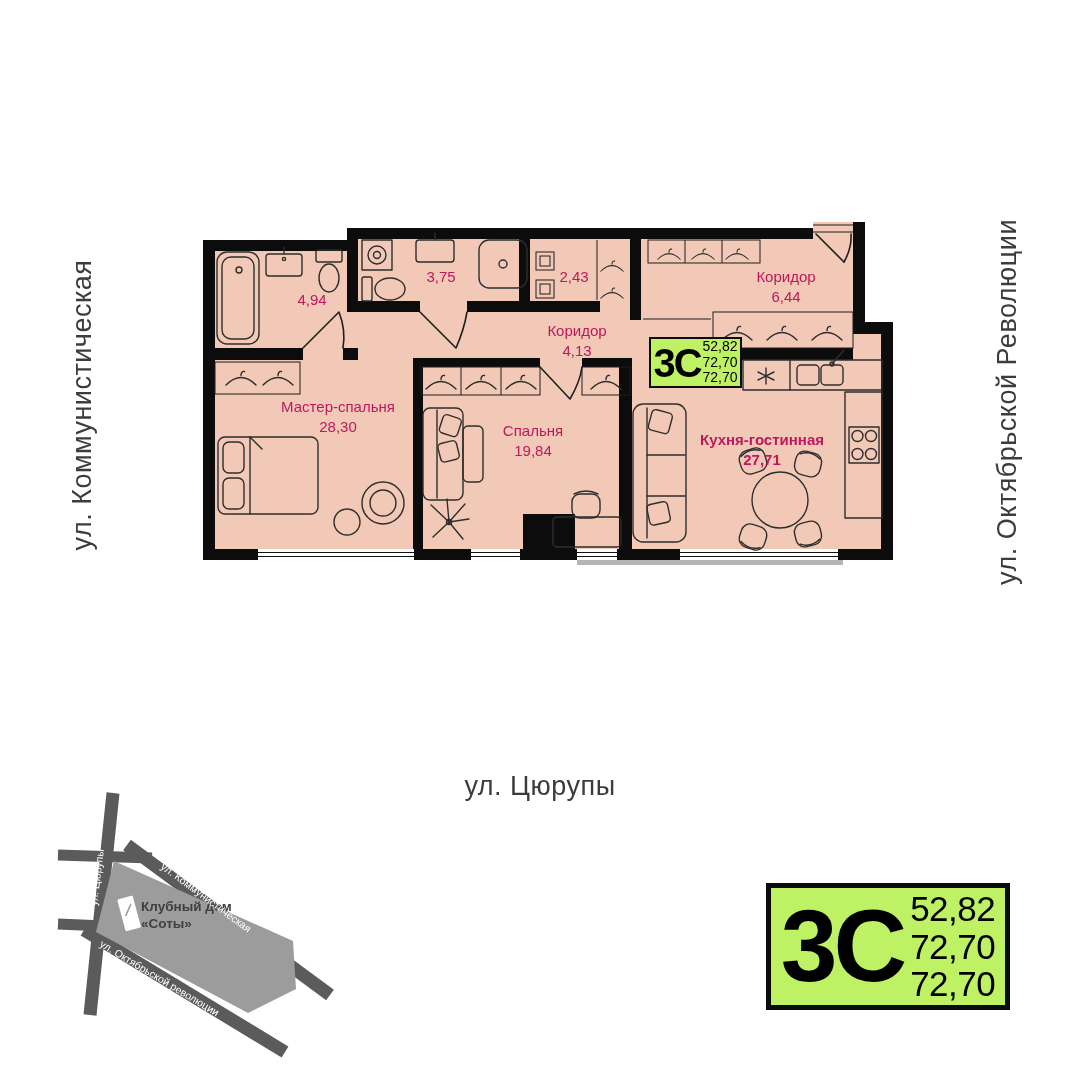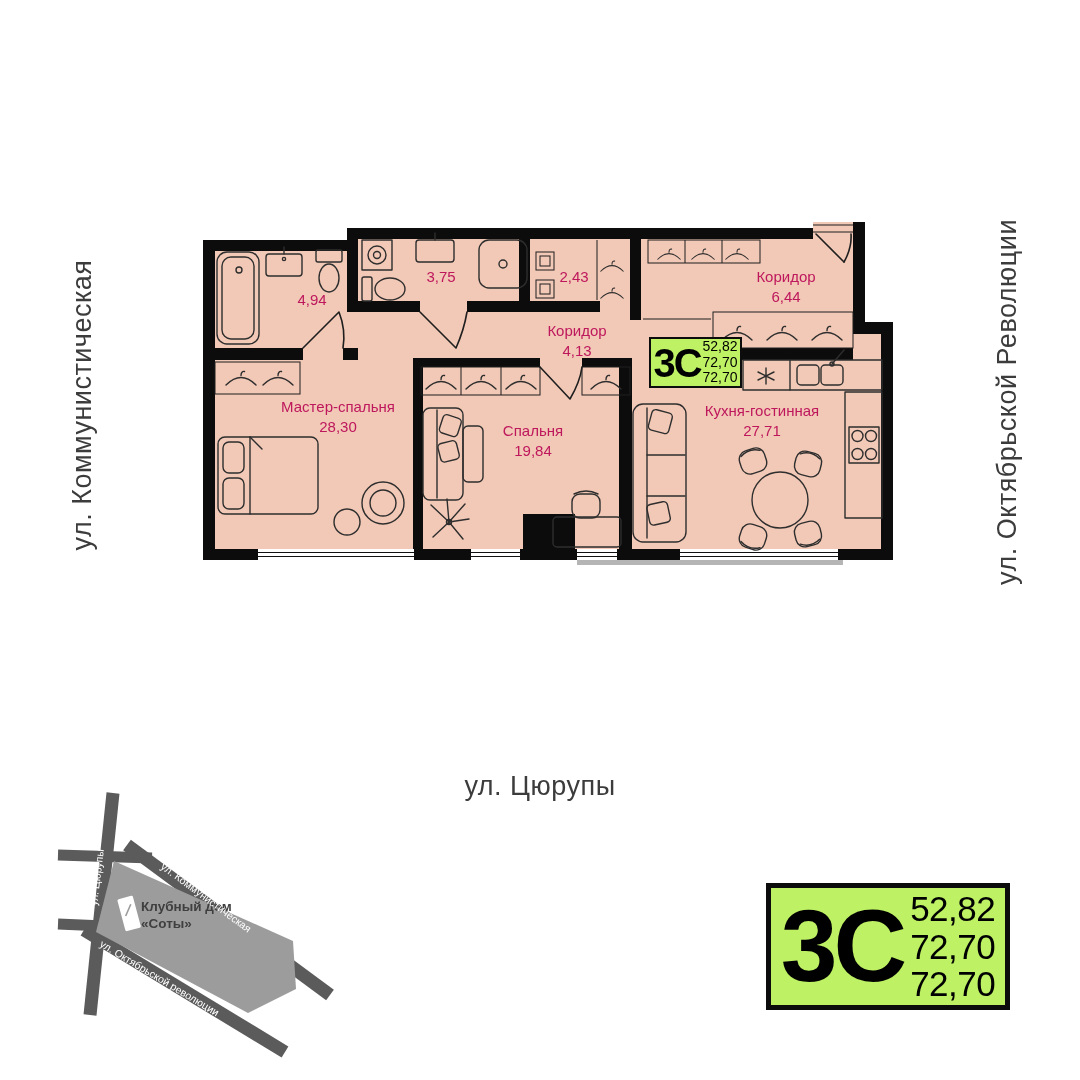--- a/index.html
+++ b/index.html
@@ -276,21 +276,21 @@
 <div class="street h" style="left:540px;top:786px;">ул. Цюрупы</div>
 
 <div class="lbl" style="left:318px;top:417px;margin-left:20px;">
   <div>Мастер-спальня</div>
   <div>28,30</div>
 </div>
 <div class="lbl" style="left:533px;top:441px;">
   <div>Спальня</div>
   <div>19,84</div>
 </div>
-<div class="lbl" style="left:762px;top:421px;">
+<div class="lbl" style="left:762px;top:450px;font-weight:bold;">
   <div>Кухня-гостинная</div>
   <div>27,71</div>
 </div>
 <div class="lbl" style="left:577px;top:341px;">
   <div>Коридор</div>
   <div>4,13</div>
 </div>
 <div class="lbl" style="left:786px;top:287px;">
   <div>Коридор</div>
   <div>6,44</div>

